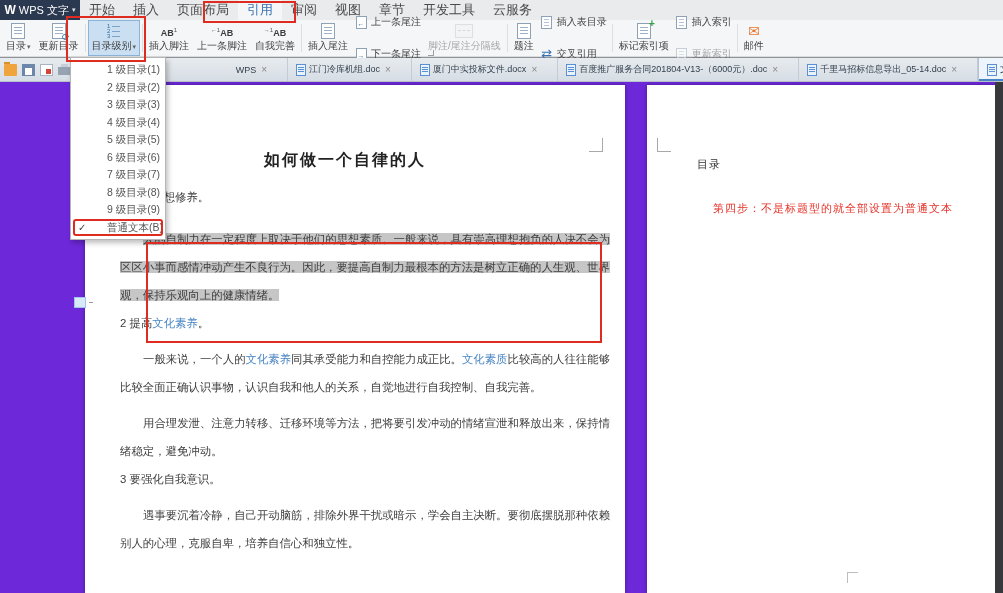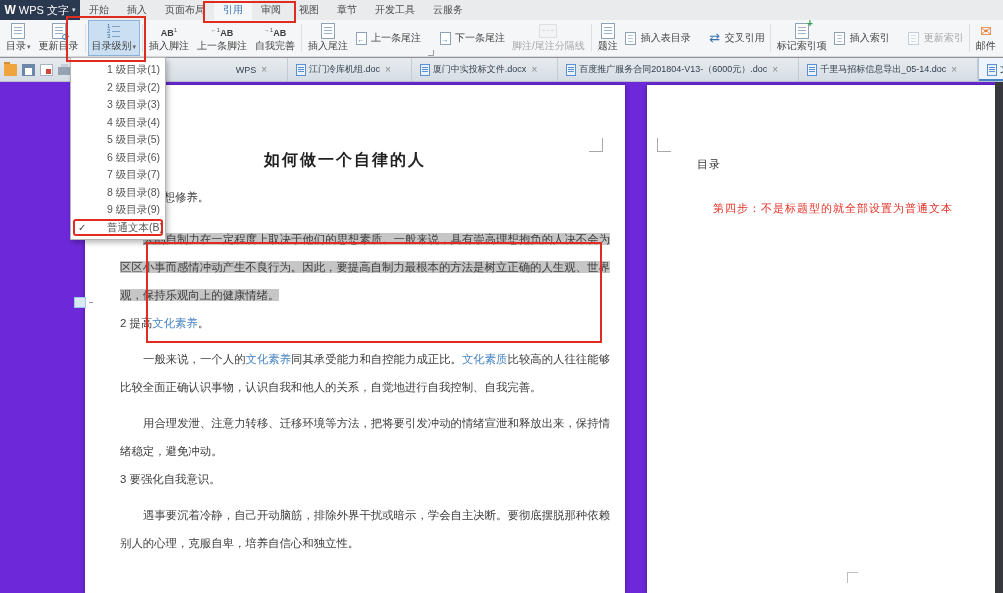--- a/index.html
+++ b/index.html
@@ -5,34 +5,34 @@
   html,body{margin:0;padding:0;}
   body{width:1003px;height:593px;position:relative;overflow:hidden;
        font-family:"Liberation Sans","DejaVu Sans",sans-serif;background:#8f9296;}
 
   
   .titlebar{position:absolute;left:0;top:0;width:1003px;height:20px;background:#e9ebed;display:flex;align-items:stretch;}
   .appbtn{width:80px;background:var(--titlebar-navy,#2b3950);color:#fff;font-size:11px;display:flex;align-items:center;justify-content:center;gap:3px;}
   .applogo{font-weight:bold;font-size:12px;}
   .appcaret{font-size:7px;opacity:.85;}
   .mtabs{display:flex;align-items:stretch;}
-  .mtab{font-size:10px;color:#4a4a4a;padding:0 9px;display:flex;align-items:center;}
+  .mtab{font-size:13px;color:#4a4a4a;padding:0 9px;display:flex;align-items:center;}
   .mtab.active{color:#3a72b4;background:#f5f6f7;}
 
   
   .ribbon{position:absolute;left:0;top:20px;width:1003px;height:37px;background:#f5f6f7;border-bottom:1px solid #d9dbdd;display:flex;align-items:stretch;padding-left:2px;box-sizing:border-box;}
   .rgroup{display:flex;align-items:stretch;}
   .rsep{width:1px;background:#dcdee0;margin:4px 2px;}
   .rbtn{display:flex;flex-direction:column;align-items:center;justify-content:flex-start;padding:3px 4px 1px;font-size:10px;color:#3f3f3f;cursor:default;}
   .rbtn .ric{height:16px;display:flex;align-items:center;justify-content:center;margin-bottom:1px;}
   .rbtn.hl{background:var(--highlight-blue,#cbdff2);border:1px solid #8cb4da;padding:2px 3px 0;}
   .dis{opacity:.45;}
   .rlabel{white-space:nowrap;line-height:11px;}
   .caret{font-size:7px;color:#666;font-weight:normal;margin-left:1px;}
-  .rstack{display:flex;justify-content:center;gap:18px;padding:0 3px;}
+  .rstack{display:flex;flex-direction:column;justify-content:center;gap:18px;padding:0 3px;}
   .sbtn{display:flex;align-items:center;font-size:10px;color:#3f3f3f;gap:4px;white-space:nowrap;}
   .ric-s{display:inline-flex;width:12px;justify-content:center;}
   .dlauncher{position:absolute;left:428px;top:50px;width:5px;height:5px;border-right:1px solid #9aa0a6;border-bottom:1px solid #9aa0a6;}
 
   
   .g-doc{display:inline-block;width:12px;height:14px;background:#fff;border:1px solid #8fa1b5;position:relative;}
   .g-lines::before{content:"";position:absolute;left:2px;right:2px;top:3px;height:1px;background:#9db1c6;box-shadow:0 3px 0 #9db1c6,0 6px 0 #9db1c6;}
   .g-upd{position:absolute;right:-5px;bottom:-4px;font-size:9px;color:#2e6da4;font-style:normal;line-height:9px;}
   .g-plus{position:absolute;right:-5px;top:-5px;font-size:10px;font-weight:bold;color:#2f9e44;font-style:normal;line-height:10px;}
   .g-lvl{display:inline-flex;flex-direction:column;gap:1px;}

